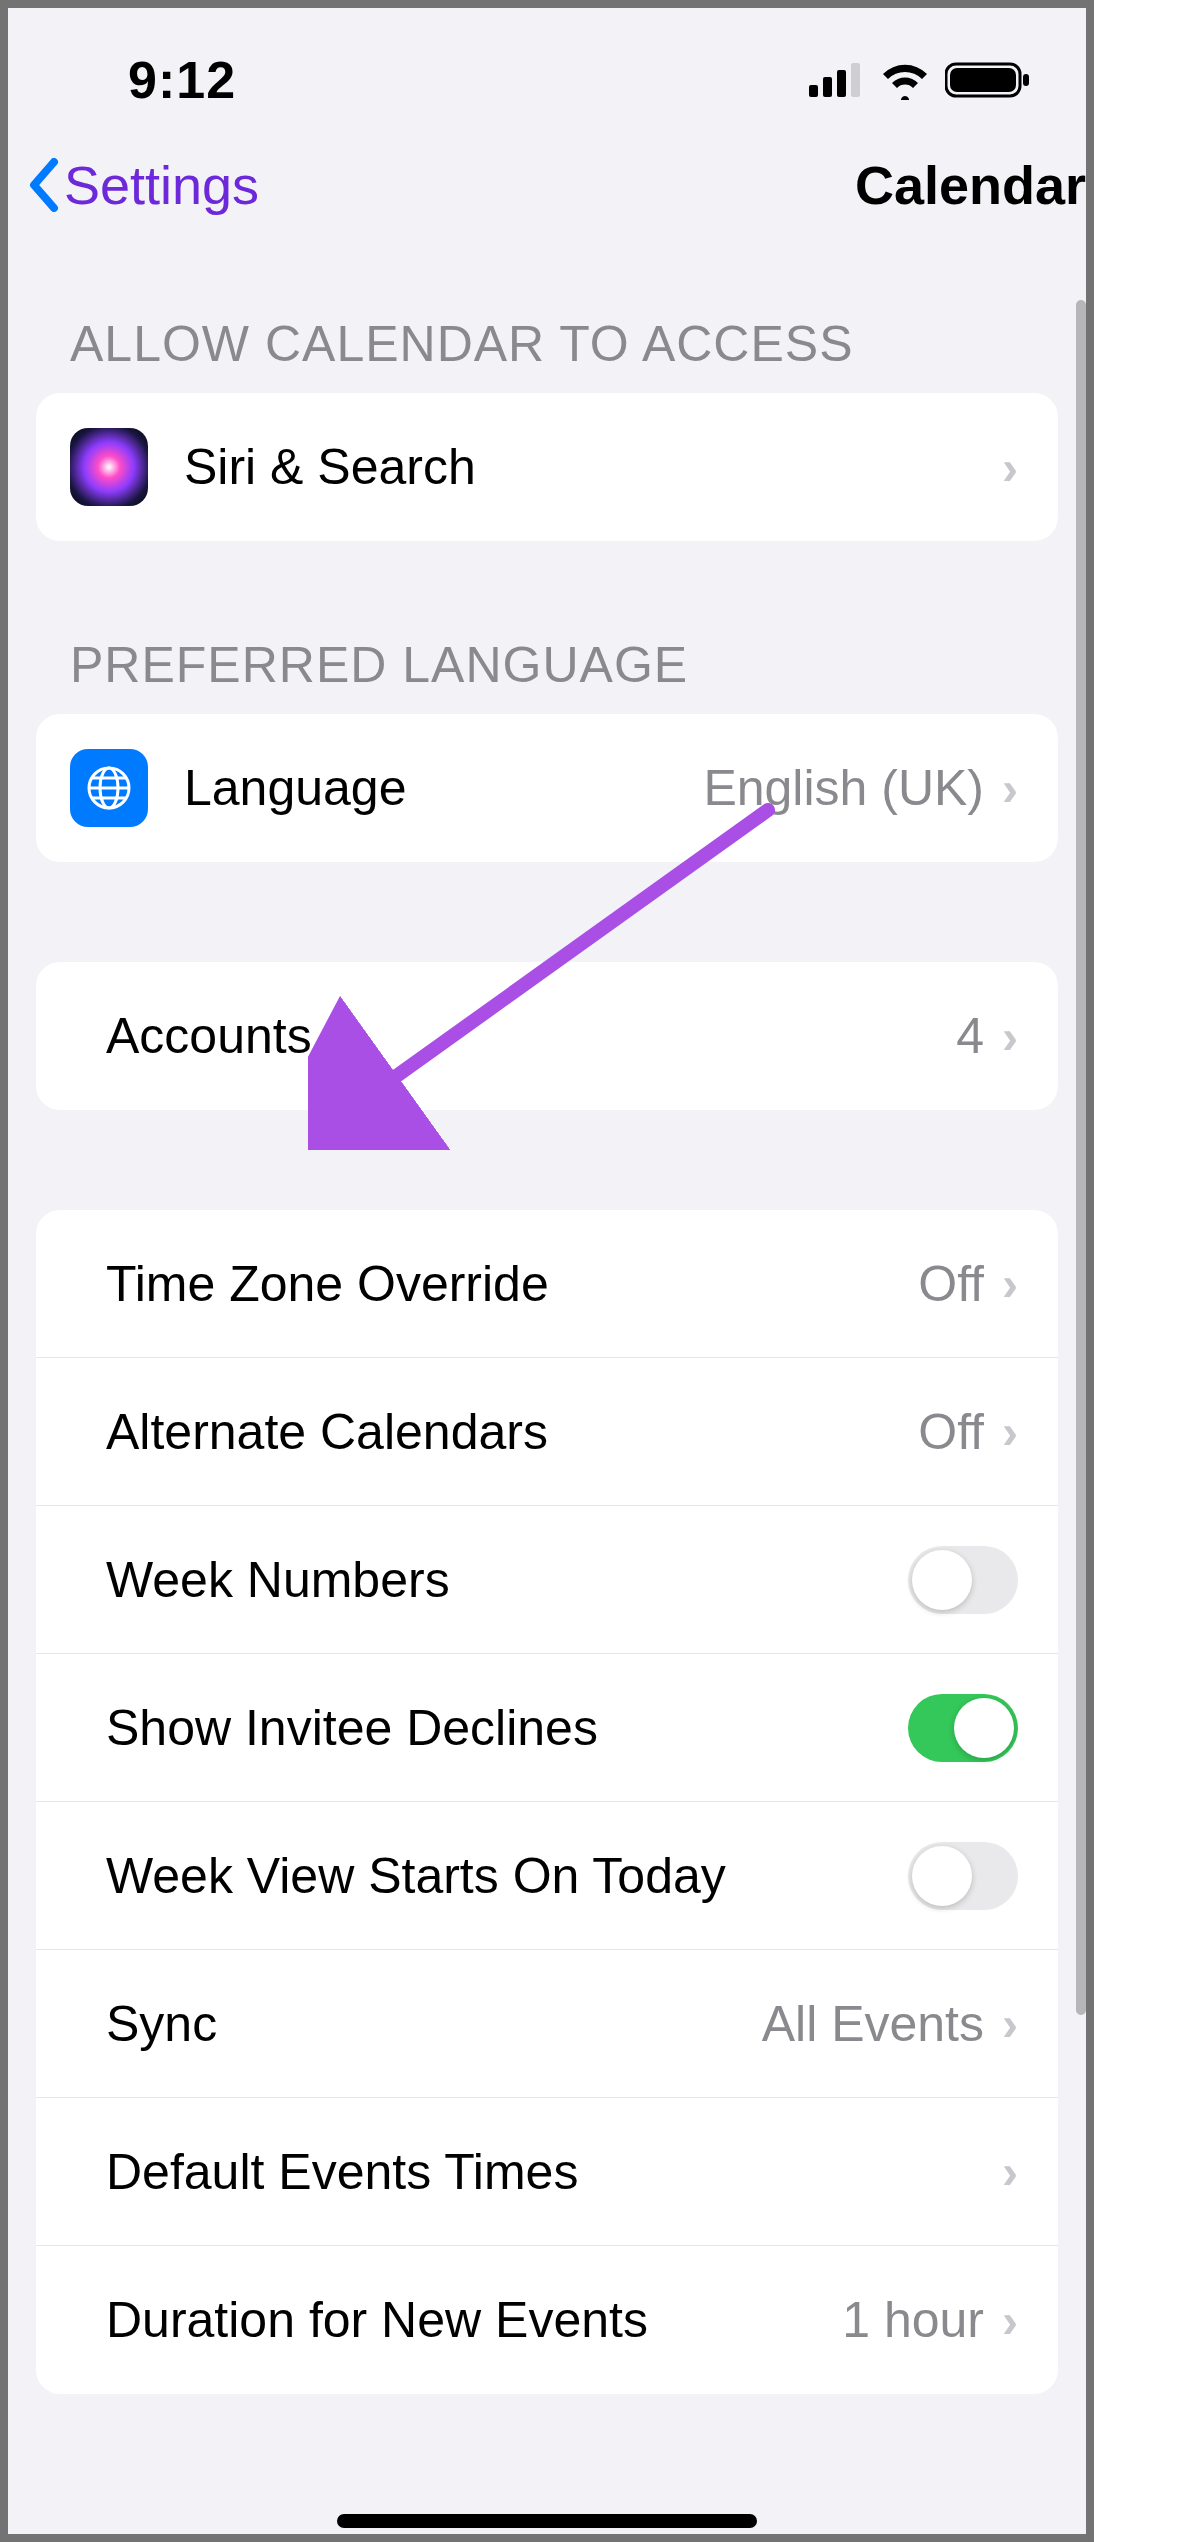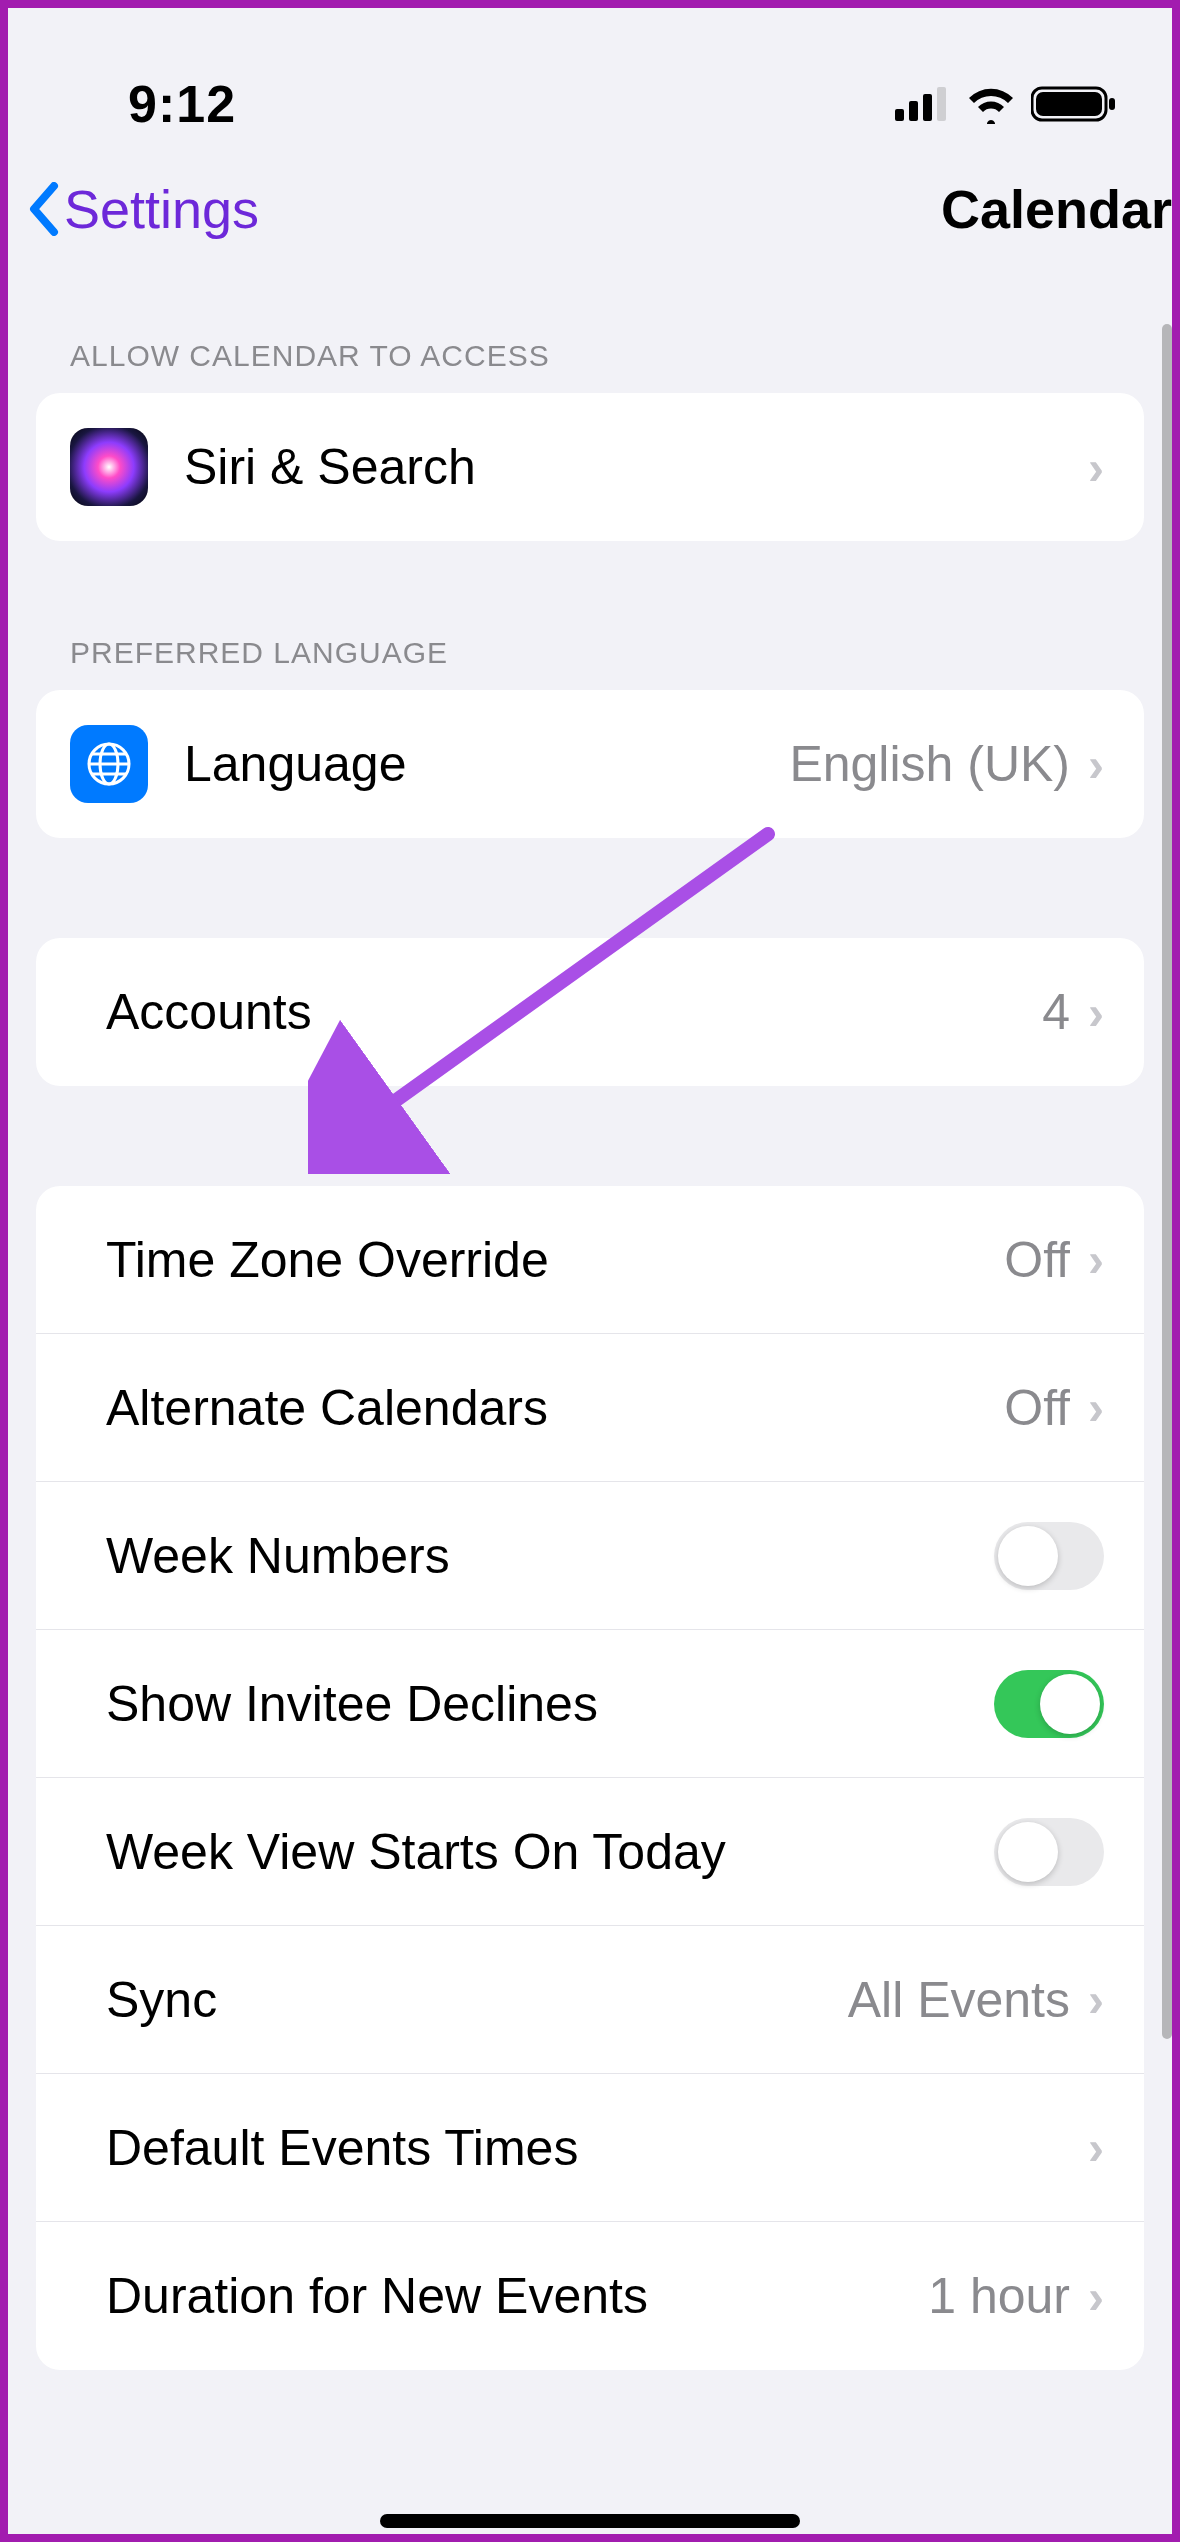--- a/index.html
+++ b/index.html
@@ -4,26 +4,26 @@
   <style>
     * { margin: 0; padding: 0; box-sizing: border-box; }
     body {
       font-family: -apple-system, BlinkMacSystemFont, "Segoe UI", Helvetica, Arial, sans-serif;
       background: #fff;
       width: 1180px;
       height: 2542px;
       position: relative;
     }
     .outer-frame {
-      width: 1180px;
+      width: 1094px;
       height: 2542px;
-      border: 8px solid #a21caf;
+      border: 8px solid #737373;
       background: #f2f2f7;
       position: relative;
-      padding-top: 36px;
+      padding-top: 12px;
     }
     .screen {
       width: 100%;
       height: 100%;
       background: #f2f2f7;
       position: relative;
     }
     .status-bar {
       display: flex;
       justify-content: space-between;
@@ -51,21 +51,21 @@
     }
     .nav-title {
       position: absolute;
       left: 0; right: 0;
       text-align: right;
       font-size: 54px;
       font-weight: 600;
       color: #000;
     }
     .section-header {
-      font-size: 30px;
+      font-size: 50px;
       color: #8a8a8e;
       letter-spacing: 1px;
       padding: 55px 62px 20px 62px;
       text-transform: uppercase;
     }
     .group {
       background: #fff;
       border-radius: 24px;
       margin: 0 28px;
       overflow: hidden;

